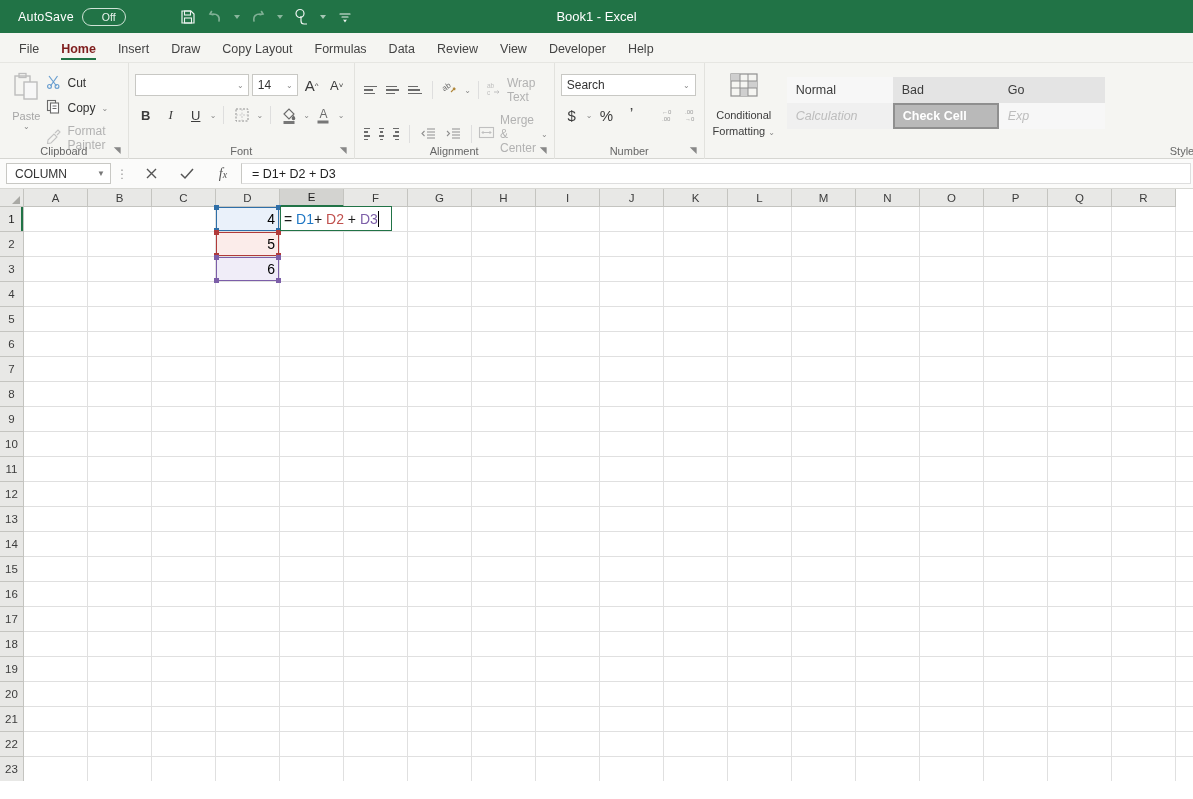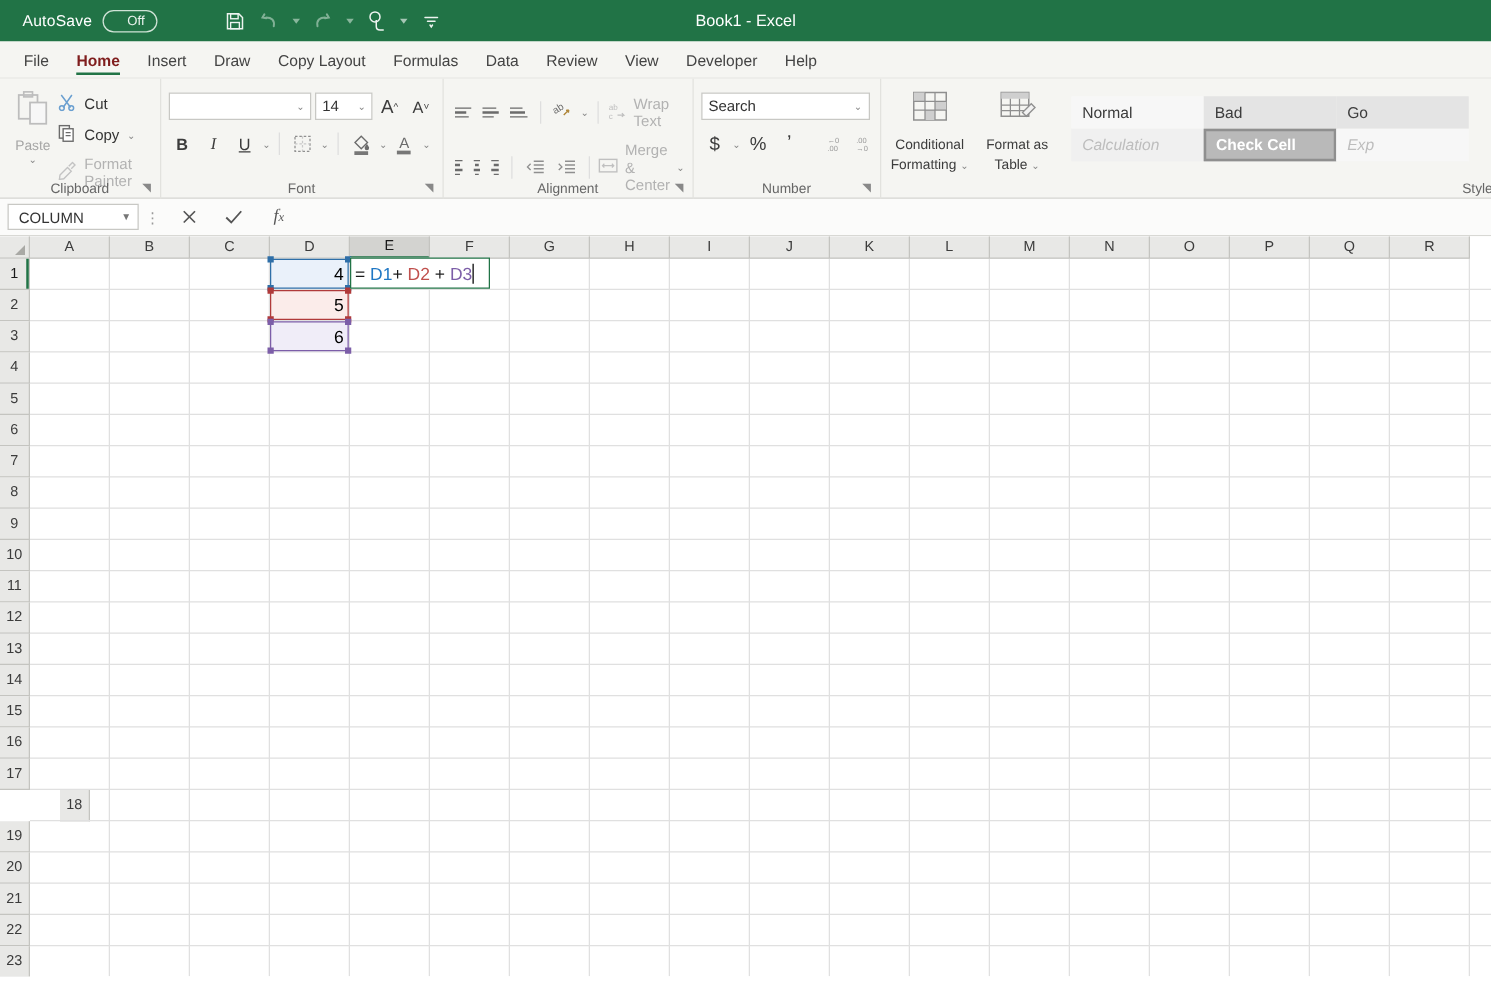--- a/index.html
+++ b/index.html
@@ -498,32 +498,20 @@
                 <rect x="4" y="2" width="26" height="22" fill="none" stroke="#8f8f8f" stroke-width="1.2"></rect>
                 <rect x="4" y="2" width="9" height="7" fill="#cfcfcf"></rect>
                 <rect x="21" y="9" width="9" height="7" fill="#cfcfcf"></rect>
                 <rect x="13" y="16" width="8" height="8" fill="#cfcfcf"></rect>
                 <path d="M13 2v22M21 2v22M4 9h26M4 16h26" stroke="#8f8f8f" stroke-width="1"></path>
               </svg>
           </span>
           <span class="cap">Conditional</span>
           <span class="cap"><span>Formatting</span> <span class="mini-caret">⌄</span></span>
         </div>
-        <div class="styles-ic">
-          <span>
-            <svg width="34" height="30" viewBox="0 0 34 30">
-                <rect x="4" y="2" width="22" height="19" fill="none" stroke="#8f8f8f" stroke-width="1.2"></rect>
-                <rect x="4" y="2" width="22" height="5" fill="#cfcfcf"></rect>
-                <path d="M11.3 7v14M18.6 7v14M4 12h22M4 16.5h22" stroke="#8f8f8f" stroke-width="1"></path>
-                <path d="M21 18l7-7 3 3-7 7z" fill="#f2f2f2" stroke="#8f8f8f" stroke-width="1.1"></path>
-              </svg>
-          </span>
-          <span class="cap">Format as</span>
-          <span class="cap"><span>Table</span> <span class="mini-caret">⌄</span></span>
-        </div>
         <div class="gallery">
           <div class="gal-cell normal">Normal</div>
           <div class="gal-cell bad">Bad</div>
           <div class="gal-cell good">Go</div>
           <div class="gal-cell calculation">Calculation</div>
           <div class="gal-cell checkcell">Check Cell</div>
           <div class="gal-cell explanatory">Exp</div>
         </div>
       </div>
       <div class="group-label" style="left:380px;right:auto;width:200px;">Styles</div>
@@ -542,20 +530,21 @@
         </svg>
     </div>
     <div class="fb-btn">
       <svg width="16" height="15" viewBox="0 0 16 15">
           <path d="M2 8l4 4 8-9" stroke="#555" stroke-width="1.5" fill="none"></path>
         </svg>
     </div>
     <div class="fb-btn">
       <span style="font-family:'Liberation Serif',serif;font-style:italic;font-size:14px;">f<span style="font-size:10px;">x</span></span>
     </div>
+    <div class="fb-input">= D1+ D2 + D3</div>
   </div>
 
   <div class="grid-wrap">
     <div class="corner"></div>
     <div class="colhead" id="colhead">
         <div class="ch" style="width: 64px;">A</div>
         <div class="ch" style="width: 64px;">B</div>
         <div class="ch" style="width: 64px;">C</div>
         <div class="ch" style="width: 64px;">D</div>
         <div class="ch active" style="width: 64px;">E</div>
@@ -584,21 +573,21 @@
         <div class="rh" style="height: 25px;">8</div>
         <div class="rh" style="height: 25px;">9</div>
         <div class="rh" style="height: 25px;">10</div>
         <div class="rh" style="height: 25px;">11</div>
         <div class="rh" style="height: 25px;">12</div>
         <div class="rh" style="height: 25px;">13</div>
         <div class="rh" style="height: 25px;">14</div>
         <div class="rh" style="height: 25px;">15</div>
         <div class="rh" style="height: 25px;">16</div>
         <div class="rh" style="height: 25px;">17</div>
-        <div class="rh" style="height: 25px; margin-left: 48px;">18</div>
+        <div class="rh" style="height: 25px;">18</div>
         <div class="rh" style="height: 25px;">19</div>
         <div class="rh" style="height: 25px;">20</div>
         <div class="rh" style="height: 25px;">21</div>
         <div class="rh" style="height: 25px;">22</div>
         <div class="rh" style="height: 25px;">23</div>
       </div>
     <div class="cells" id="cells">
         <div class="vline" style="left: 63px;"></div>
         <div class="vline" style="left: 127px;"></div>
         <div class="vline" style="left: 191px;"></div>

